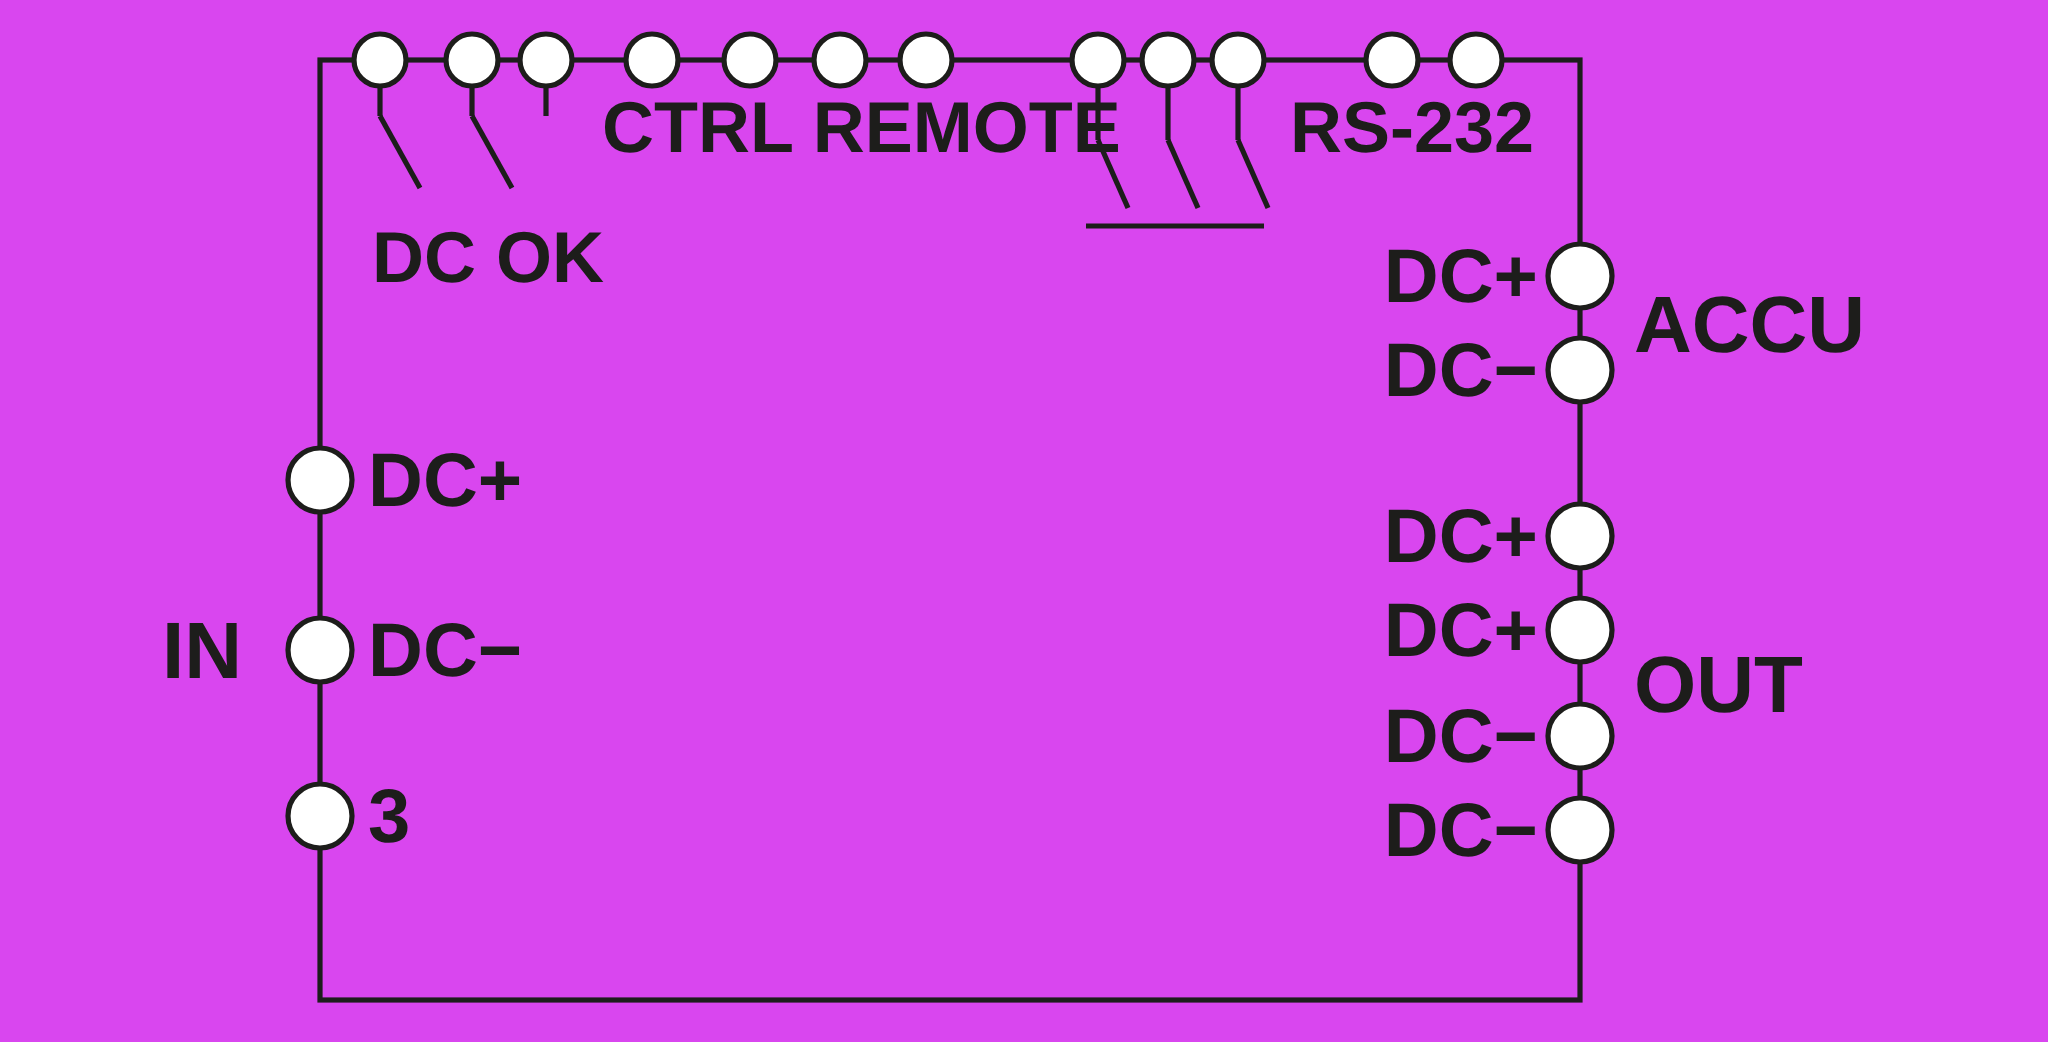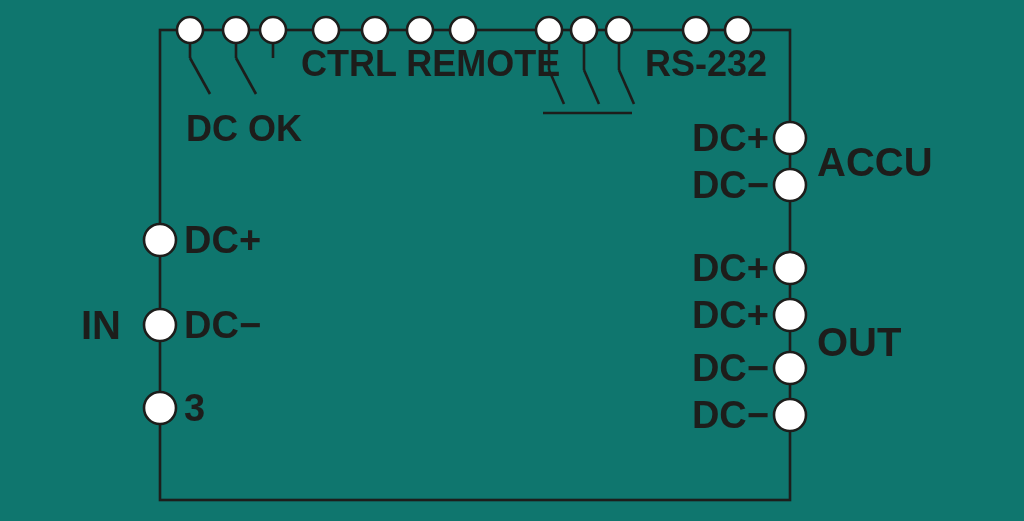--- a/index.html
+++ b/index.html
@@ -4,21 +4,21 @@
 <style>
   html, body {
     margin: 0;
     padding: 0;
     background: #ffffff;
   }
   .stage {
     position: relative;
     width: 1024px;
     height: 521px;
-    background: #0f766e;
+    background: #d946ef;
     overflow: hidden;
   }
   svg { display: block; }
   .wire {
     stroke: #1d1d1b;
     stroke-width: 2.6;
     fill: none;
     stroke-linecap: butt;
   }
   .terminal {

